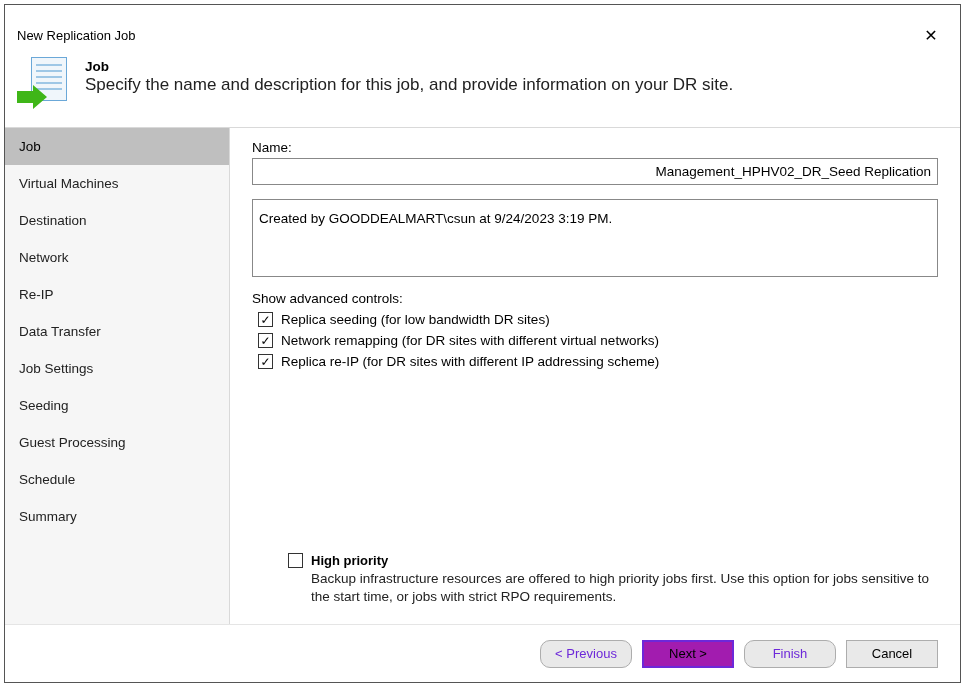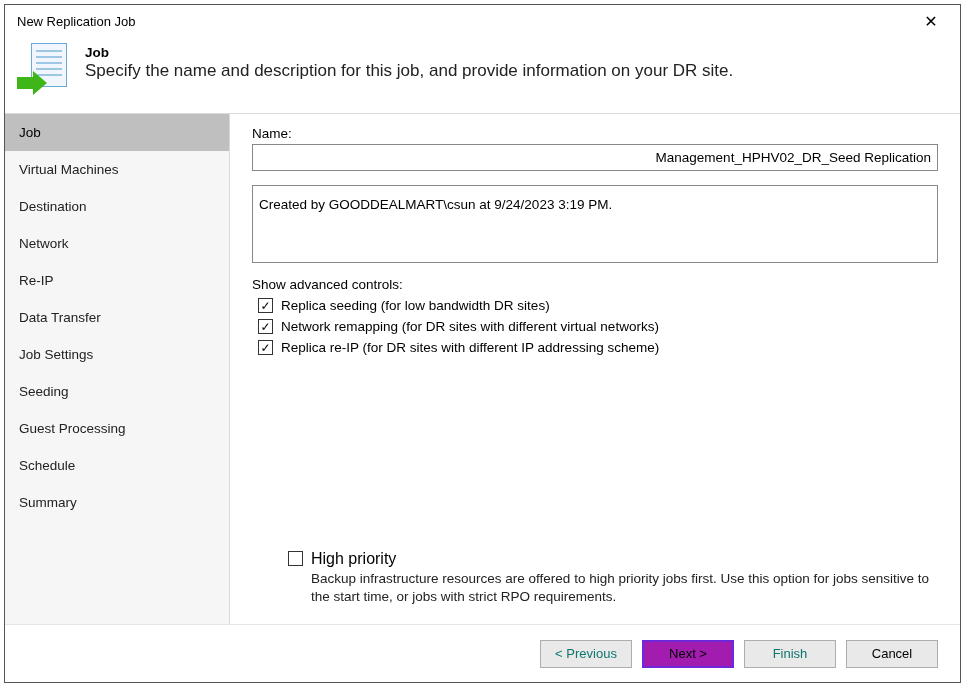--- a/index.html
+++ b/index.html
@@ -20,20 +20,21 @@
       flex-direction: column;
       position: relative;
     }
     .titlebar {
       height: 32px;
       display: flex;
       align-items: center;
       padding: 0 8px 0 12px;
       font-size: 13px;
       color: #000;
+      margin-top: 14px;
     }
     .titlebar .spacer { flex: 1; }
     .close-btn {
       width: 42px;
       height: 30px;
       display: flex;
       align-items: center;
       justify-content: center;
       font-size: 16px;
       cursor: pointer;
@@ -153,21 +154,22 @@
     }
     .hp-block {
       position: absolute;
       left: 58px;
       right: 22px;
       bottom: 18px;
     }
     .hp-head {
       display: flex;
       align-items: center;
-      font-size: 16px;
+      font-size: 13px;
+      font-weight: bold;
     }
     .hp-check {
       width: 15px;
       height: 15px;
       border: 1px solid #333;
       margin-right: 8px;
     }
     .hp-desc {
       font-size: 13.5px;
       margin-left: 23px;
@@ -188,22 +190,23 @@
     .btn {
       min-width: 92px;
       height: 28px;
       border: 1px solid #adadad;
       background: #e9e9e9;
       font-size: 13px;
       padding: 0 14px;
       cursor: pointer;
     }
     .btn.disabled {
-      color: #0f766e;
+      color: #6d28d9;
       cursor: default;
+      border-radius: 10px;
     }
     .btn.primary {
       border: 2px solid #6d28d9;
       background: #a21caf;
       color: #000;
     }
   </style>
 </head>
 <body>
 

